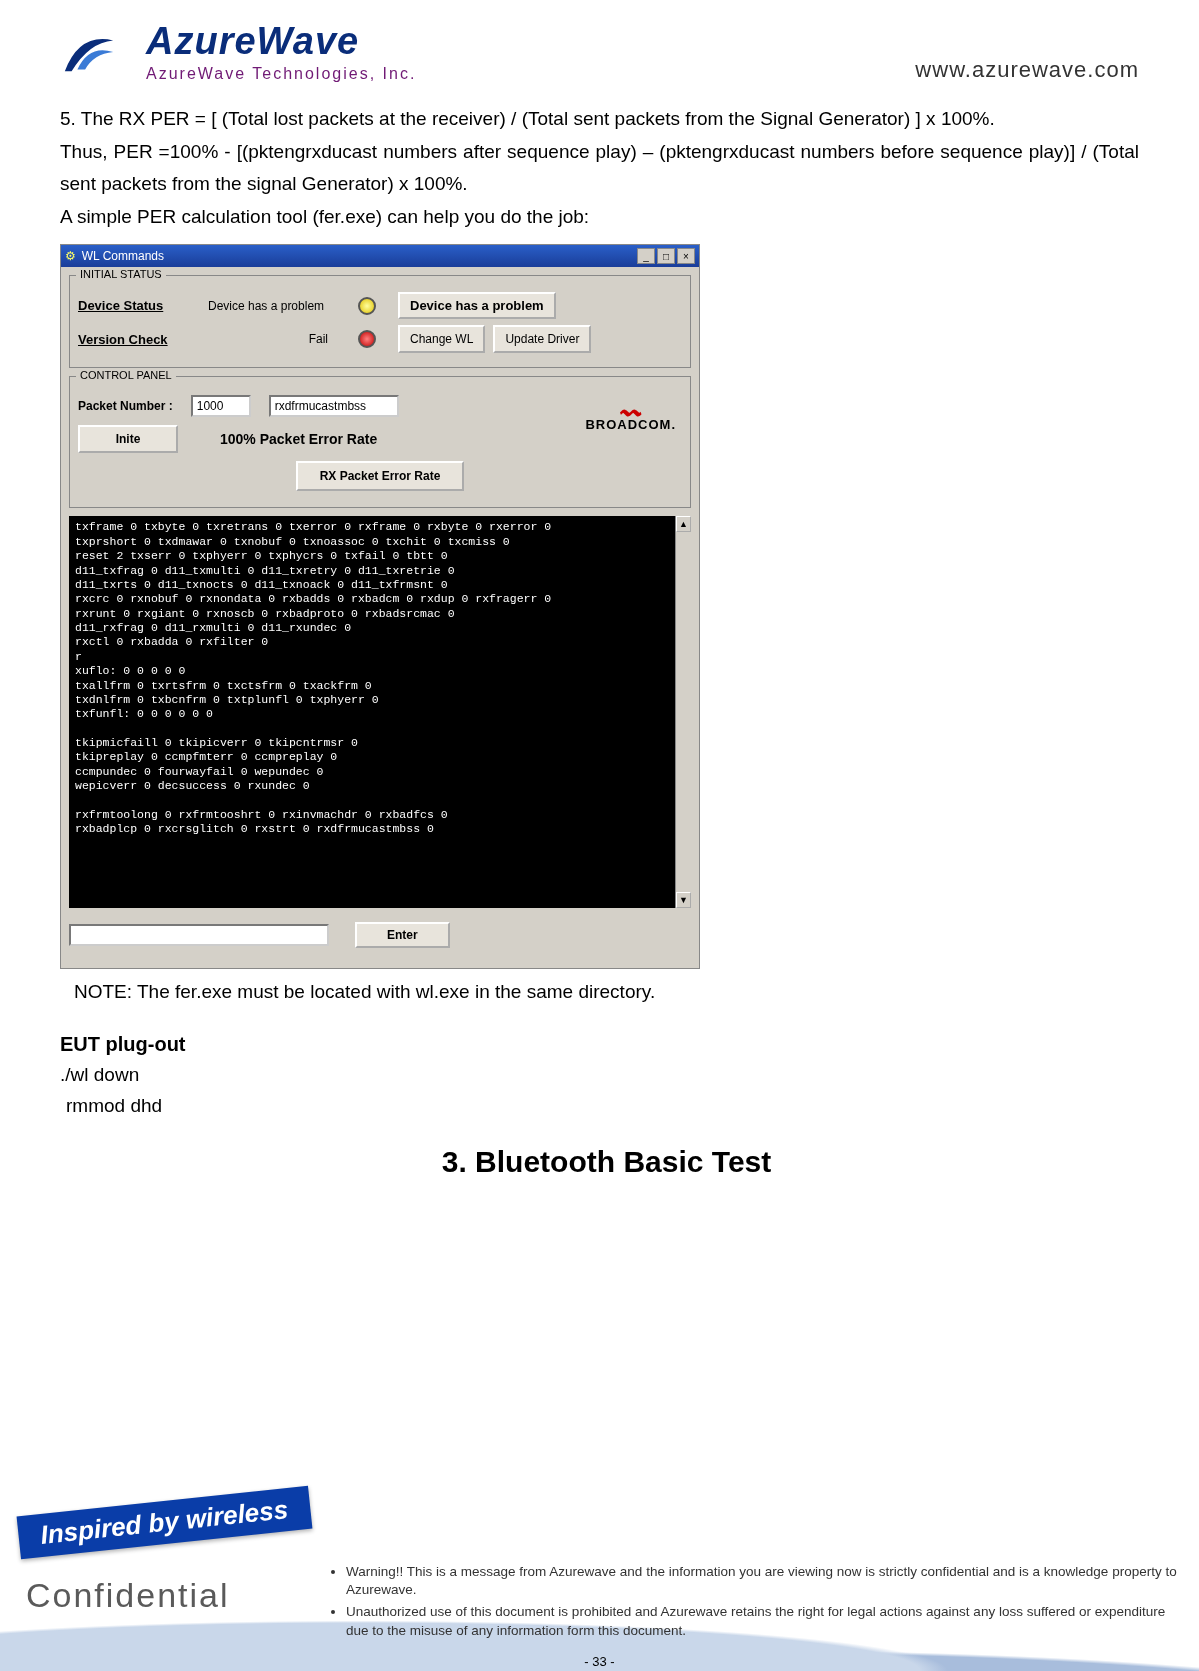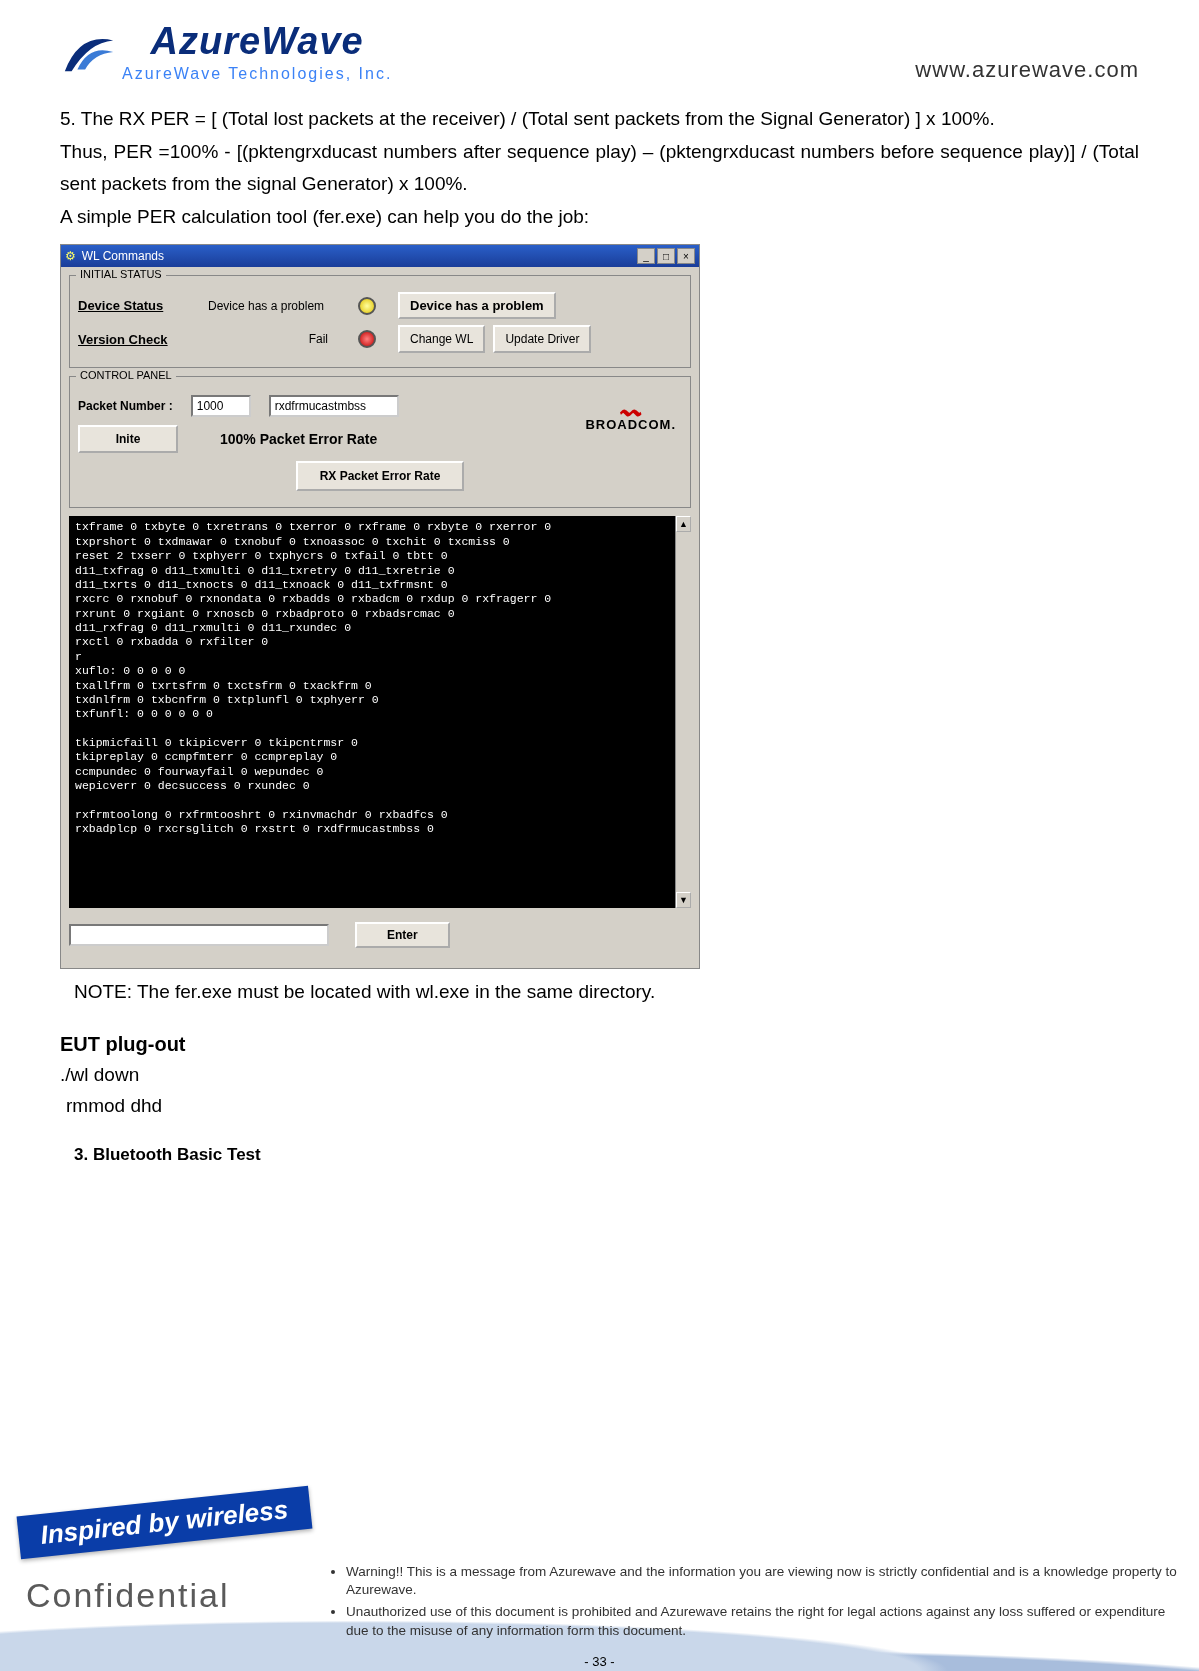--- a/index.html
+++ b/index.html
@@ -13,32 +13,32 @@
   }
   .page {
     padding: 20px 60px 0 60px;
   }
   .header {
     display: flex;
     justify-content: space-between;
     align-items: flex-end;
     margin-bottom: 20px;
   }
-  .logo-block { display: flex; align-items: center; gap: 4px; text-align: center; }
+  .logo-block { display: flex; align-items: center; gap: 28px; }
   .logo-swoosh {
     width: 58px; height: 58px; position: relative;
   }
   .logo-swoosh svg { width: 100%; height: 100%; }
   .logo-text { display: flex; flex-direction: column; }
   .logo-main {
     font-size: 38px; font-weight: bold; font-style: italic; color: #0a2d7a;
     letter-spacing: 1px;
   }
   .logo-sub {
-    font-size: 16px; color: #3b82f6; letter-spacing: 2px; margin-top: 2px;
+    font-size: 16px; color: #701a75; letter-spacing: 2px; margin-top: 2px;
   }
   .url {
     font-size: 22px; color: #333; letter-spacing: 1px;
   }
   .body-text {
     font-size: 19px;
     line-height: 1.65;
     margin-top: 10px;
   }
   .body-text p { margin-bottom: 2px; }
@@ -129,21 +129,21 @@
     height: 16px; background: #d4d0c8; border: 1px outset #fff;
     display: flex; align-items: center; justify-content: center; font-size: 9px;
   }
   .bottom-input-row {
     display: flex; align-items: center; gap: 26px; margin: 14px 8px 20px 8px;
   }
   .bottom-input { flex: 0 0 260px; }
   .note { font-size: 19px; margin: 8px 0 30px 14px; }
   .eut-head { font-size: 20px; font-weight: bold; margin: 8px 0 4px 0; }
   .cmds { font-size: 19px; line-height: 1.6; }
-  .h3 { font-size: 17px; font-weight: bold; margin: 24px 0 0 14px; }
+  .h3 { font-size: 30px; font-weight: bold; margin: 24px 0 0 14px; text-align: center; }
   .footer {
     position: absolute;
     bottom: 0; left: 0; right: 0; height: 190px;
     overflow: hidden;
   }
   .wave1 {
     position: absolute; bottom: 0; left: 0; right: 0; height: 180px;
     background:
       radial-gradient(ellipse 1400px 120px at 30% 100%, #c9d7ea 0%, #c9d7ea 40%, transparent 42%),
       radial-gradient(ellipse 1600px 160px at 60% 130%, #a8bddc 0%, #a8bddc 45%, transparent 47%);

